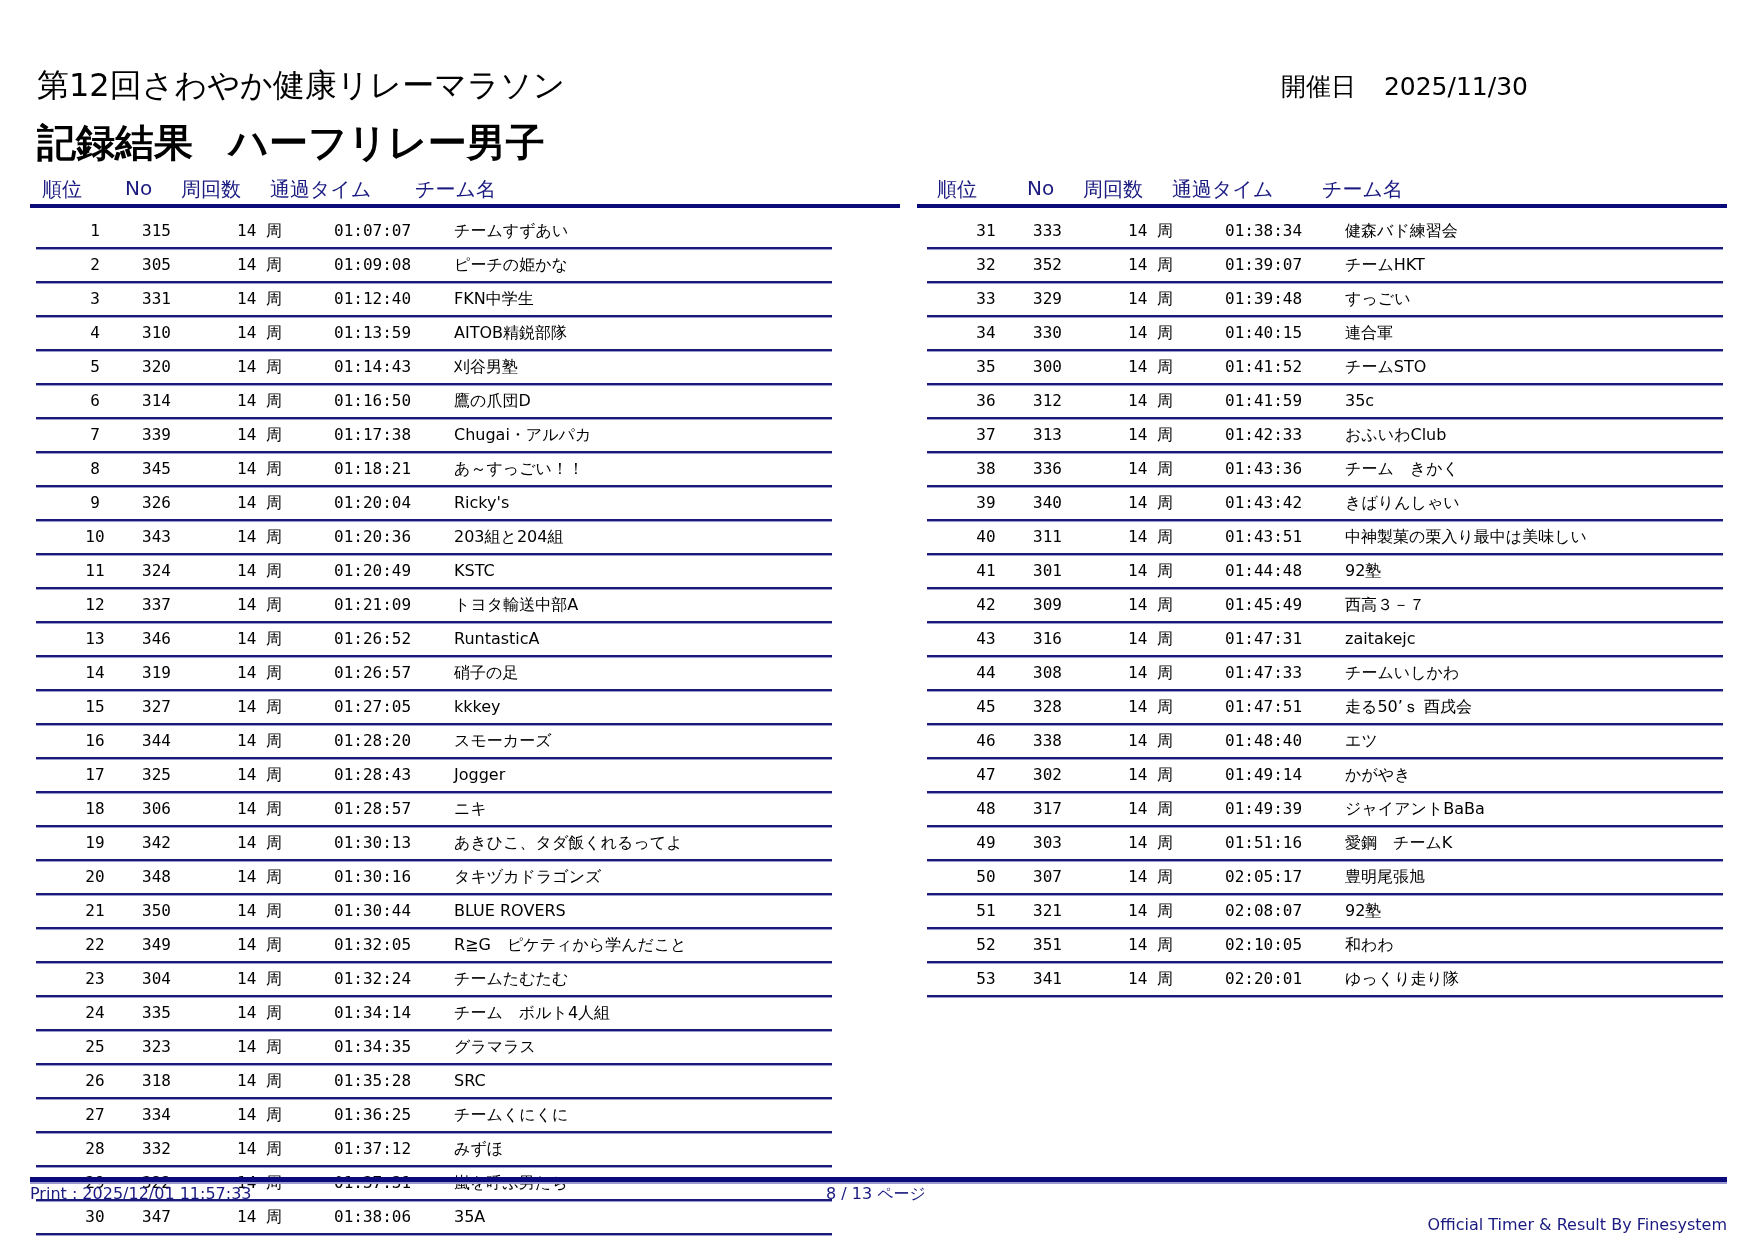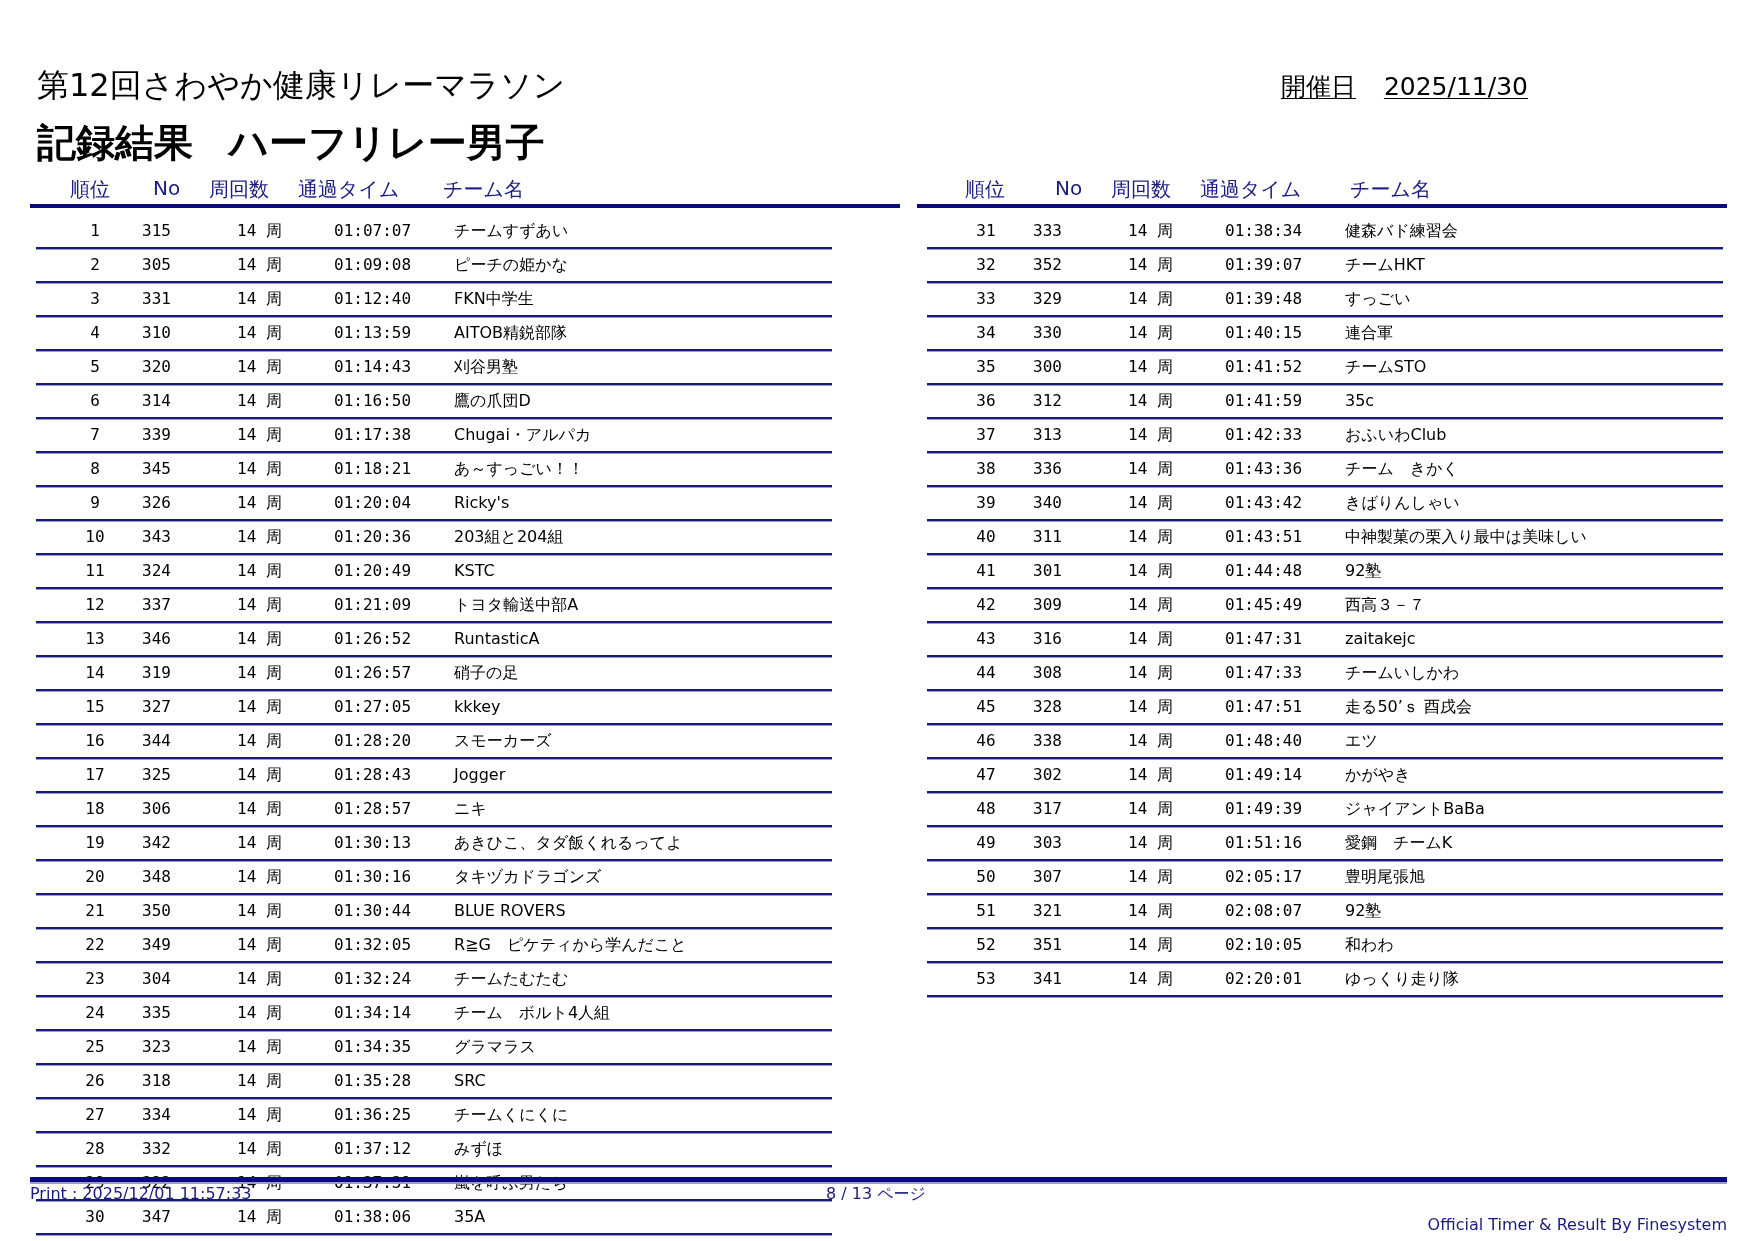--- a/index.html
+++ b/index.html
@@ -1,25 +1,25 @@
 <!DOCTYPE html>
 <html><head>
 <meta charset="utf-8">
 <style>
   html, body { margin:0; padding:0; background:#ffffff; }
   body { width:1754px; height:1241px; position:relative; overflow:hidden;
          font-family:"DejaVu Sans", "Liberation Sans", sans-serif; color:#000; }
   .event-title { position:absolute; left:37px; top:64px; font-size:32px; font-weight:normal; letter-spacing:0; }
-  .event-date { position:absolute; right:226px; top:70px; font-size:25px; text-decoration:underline; text-decoration-thickness:1px; text-underline-offset:3px; }
+  .event-date { position:absolute; right:226px; top:70px; font-size:25px; text-decoration-thickness:1px; text-underline-offset:3px; }
   .event-date .gap { display:inline-block; width:28px; }
   .page-title { position:absolute; left:37px; top:116px; font-size:39px; font-weight:bold; }
   .page-title .gap { display:inline-block; width:36px; }
 
   .col-header { position:absolute; top:172px; height:36px; color:#1a1a80; font-size:20px; }
-  .col-header span { position:absolute; top:4px; white-space:nowrap;margin-left:28px; }
+  .col-header span { position:absolute; top:4px; white-space:nowrap; }
   .col-header .rule { position:absolute; left:0; right:0; bottom:0; height:4px; background:#0a0a7a; }
   #hdr-left { left:30px; width:870px; }
   #hdr-right { left:917px; width:810px; }
 
   .table { position:absolute; top:215px; }
   #tbl-left { left:36px; width:796px; }
   #tbl-right { left:927px; width:796px; }
   .row { position:relative; height:32px; border-bottom:2px solid #1a1a78;
          box-shadow: 0 1px 0 #9a9ad0; font-family:"DejaVu Sans Mono","Liberation Mono", monospace; font-size:16px; }
   .row span { position:absolute; top:6px; white-space:nowrap; }

